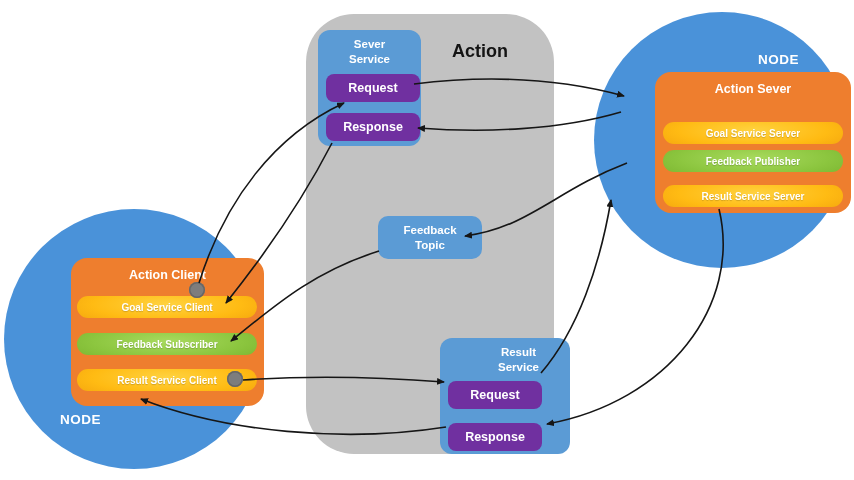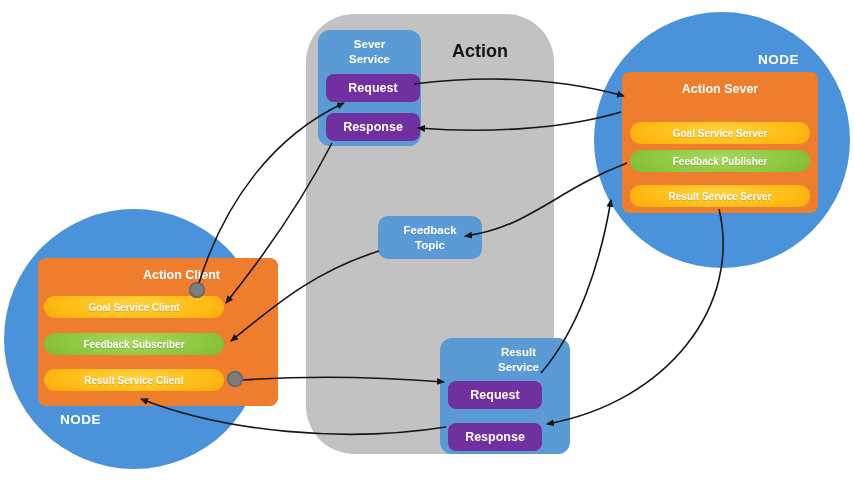--- a/index.html
+++ b/index.html
@@ -13,22 +13,22 @@
   }
   .action-title{
     position:absolute;left:452px;top:41px;font-size:18px;font-weight:bold;color:#141414;
   }
   .circle{position:absolute;border-radius:50%;background:#4a92d9;}
   .circle.client{left:4px;top:209px;width:260px;height:260px;}
   .circle.server{left:594px;top:12px;width:256px;height:256px;}
   .node-label{position:absolute;color:#ffffff;font-weight:bold;font-size:13.5px;letter-spacing:.5px;}
   .node-label.client{left:60px;top:412px;}
   .node-label.server{left:758px;top:52px;}
-  .group{position:absolute;background:#ee7e2e;border-radius:8px;}
-  .group.client{left:38px;top:258px;width:193px;height:148px;padding-left:47px;}
+  .group{position:absolute;background:#ee7e2e;border-radius:16px;margin-left:33px;}
+  .group.client{left:38px;top:258px;width:193px;height:148px;}
   .group.server{left:622px;top:72px;width:196px;height:141px;}
   .group-title{
     color:#ffffff;font-weight:bold;font-size:12.5px;text-align:center;padding-top:10px;
   }
   .pill{
     position:absolute;height:22px;border-radius:11px;color:#ffffff;font-weight:bold;
     font-size:10px;display:flex;align-items:center;justify-content:center;
     text-shadow:0 1px 1px rgba(0,0,0,.18);
   }
   .pill.yellow{background:radial-gradient(ellipse 75% 130% at 50% 38%,#ffd23f 0%,#ffbb13 55%,#f09d0c 100%);}

